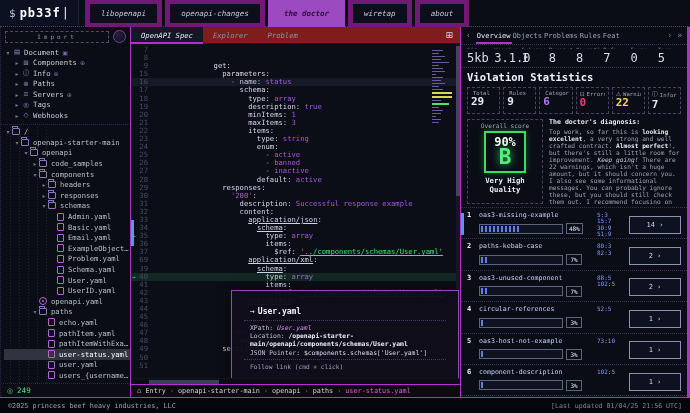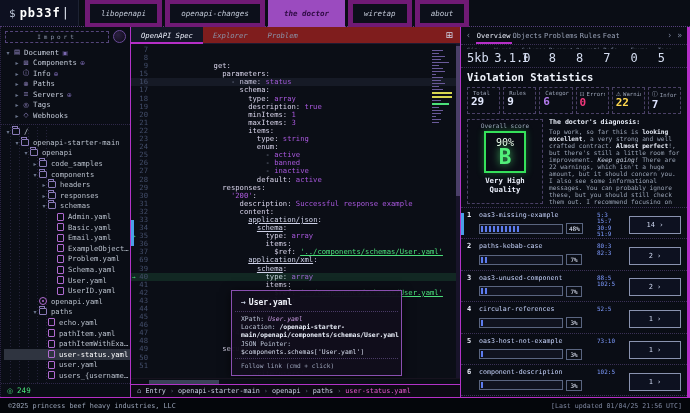--- a/index.html
+++ b/index.html
@@ -76,22 +76,22 @@
   .tk.k{color:#d8d4ea;} .tk.v{color:#a958de;} .tk.s{color:#b05ce0;} .tk.p{color:#8a93a8;}
   .tk.u{color:#cfd2e8;text-decoration:underline;text-underline-offset:1px;}
   .tk.g{color:#4be07a;text-decoration:underline;text-underline-offset:1px;}
   .mm{position:absolute;right:7px;top:4px;width:22px;}
   .mmark{height:1px;margin:2px 0 0 1px;background:#6a5a9a;}
   .mmark.y{background:#d8d84f;height:2px;} .mmark.g{background:#4be07a;height:2px;}
   .w2{width:20%;} .w3{width:30%;} .w4{width:40%;} .w5{width:50%;} .w6{width:60%;} .w7{width:75%;} .w8{width:90%;}
   .vscroll{position:absolute;right:0;top:0;bottom:0;width:4px;background:#18142a;}
   .vthumb{width:4px;height:150px;background:#4a3f68;margin-top:2px;}
   .elthumb{position:absolute;left:0;top:176px;width:3px;height:26px;background:#4aa0e8;z-index:4;}
-  .popup{position:absolute;left:100px;top:246px;width:171px;background:rgba(17,13,28,.97);
-         border:1px solid #8a4fb0;z-index:6;padding:3px;box-shadow:0 2px 10px rgba(0,0,0,.6);}
+  .popup{position:absolute;left:100px;top:246px;width:228px;background:rgba(17,13,28,.97);
+         border:1px solid #8a4fb0;z-index:6;padding:12px;box-shadow:0 2px 10px rgba(0,0,0,.6);}
   .ptitle{font-size:8px;font-weight:bold;color:#f0f2fa;padding:4px 6px;border-bottom:1px dotted #4a3b66;}
   .parrow{color:#cfd6e8;margin-right:3px;}
   .pbody{padding:3px 6px 2px 6px;}
   .prow{font-size:6.4px;line-height:8.2px;color:#b9c2d4;}
   .pital{font-style:italic;color:#c79be0;}
   .pmono{color:#d8dff0;}
   .pbold{font-weight:bold;color:#e8edf8;}
   .pfollow{font-size:6.2px;color:#9aa3b8;border-top:1px dotted #4a3b66;padding:3px 6px;}
   .hscroll{height:6px;flex:none;background:#0a0d15;border-top:1px solid #17131f;}
   .hthumb{margin-left:18px;width:70px;height:4px;background:#3a4258;margin-top:1px;}
@@ -120,21 +120,21 @@
   .vbox{flex:1;min-width:0;border:1px dashed #4a4066;padding:2px 3px;overflow:hidden;}
   .vbl{display:flex;gap:2px;font-size:5.6px;color:#9aa3b6;align-items:center;white-space:nowrap;overflow:hidden;}
   .vicon{font-size:6px;}
   .vval{font-size:11px;font-weight:bold;margin-top:0px;line-height:12px;}
   .c-blue{color:#e4eaff;} .c-purple{color:#b57bee;} .c-red{color:#f4387c;} .c-yellow{color:#ffd84f;} .c-light{color:#dfe4ff;}
   .scorearea{height:92px;flex:none;display:flex;gap:6px;padding:3px 6px;border-bottom:1px dotted #3a3055;overflow:hidden;}
   .scorebox{width:76px;flex:none;border:1px dashed #4a4066;display:flex;flex-direction:column;align-items:center;padding:2px;}
   .sclabel{font-size:6.2px;color:#9aa3b8;}
   .gradebox{width:42px;height:42px;border:2px solid #35e05a;display:flex;flex-direction:column;align-items:center;
             justify-content:center;margin:2px 0;box-shadow:0 0 7px rgba(53,224,90,.35);}
-  .pct{color:#f0fff0;font-size:10px;line-height:9px;}
+  .pct{color:#f0fff0;font-size:12px;line-height:9px;font-weight:bold;}
   .grade{color:#52f07a;font-size:21px;font-weight:bold;line-height:20px;text-shadow:0 0 8px rgba(82,240,122,.8);}
   .quality{color:#e8ecf8;font-weight:bold;font-size:7.3px;text-align:center;line-height:9px;margin-top:1px;width:60px;}
   .diag{flex:1;min-width:0;font-size:6.2px;line-height:7px;color:#98a2b4;overflow:hidden;}
   .dtitle{font-weight:bold;color:#e4e9f4;font-size:6.6px;margin-bottom:2px;}
   .dtext{margin:0;}
   .dtext b{color:#e4e9f4;} .dtext i{color:#c6cede;}
   .vlist{flex:1;min-height:0;overflow:hidden;}
   .vrow{position:relative;height:31.4px;border-bottom:1px dotted #3a3055;padding:3px 6px 0 6px;display:flex;gap:4px;overflow:hidden;}
   .vnum{font-size:7px;color:#e8ecf8;width:8px;flex:none;font-weight:bold;}
   .vmain{width:114px;flex:none;}

